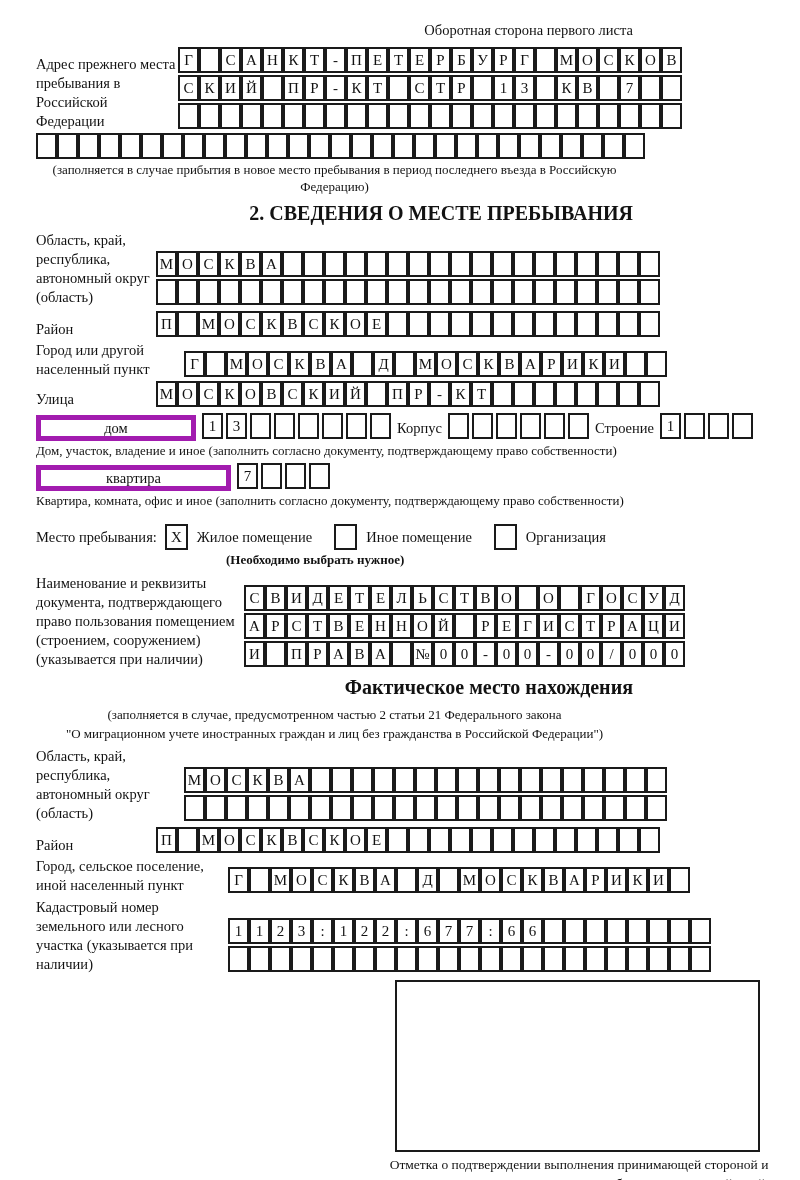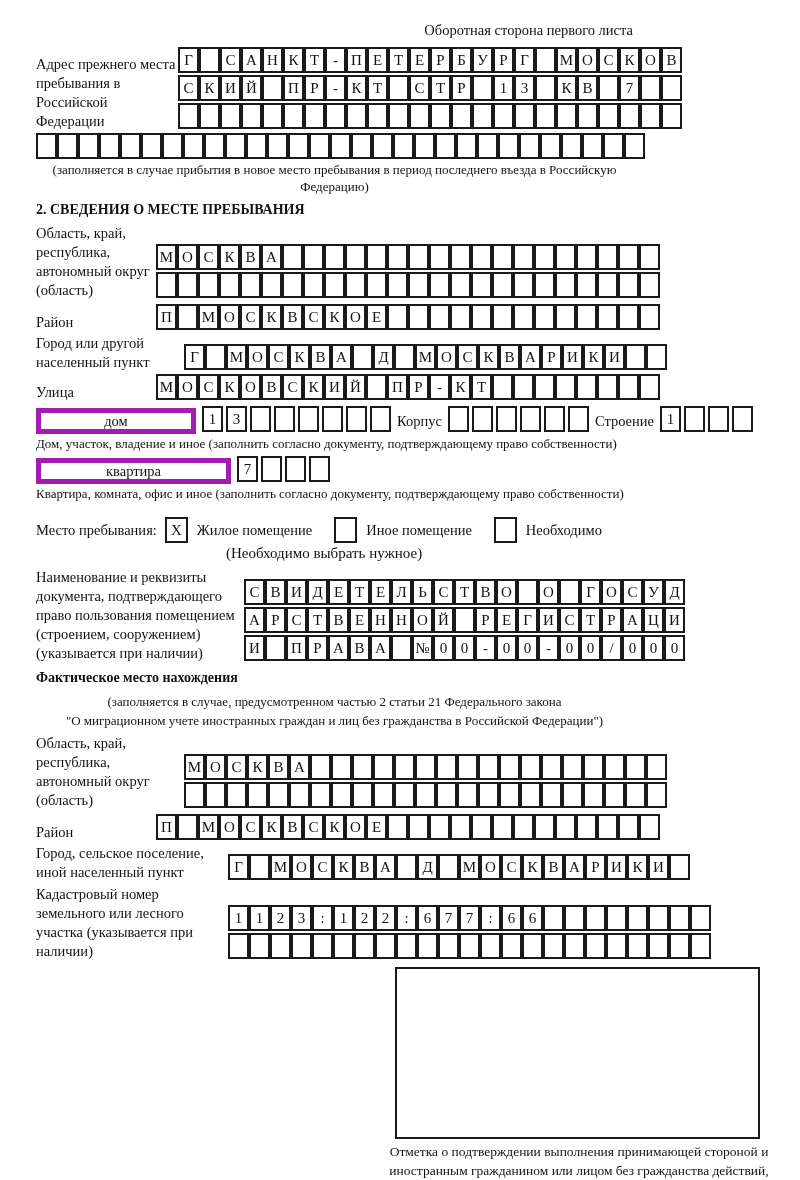--- a/index.html
+++ b/index.html
@@ -23,21 +23,21 @@
   }
   .boxrow.pack { justify-content: flex-start; gap: 3px; flex: 0 0 auto; }
   .cell {
     flex: 0 0 auto;
     display: inline-block; width: 21px; height: 26px;
     border: 2px solid #1a1a1a;
     font-size: 15px; line-height: 22px; text-align: center;
   }
   .note { font-size: 13px; text-align: center; line-height: 17px; }
 
-  .sec-title { text-align: left; font-weight: bold; font-size: 14px; margin: 7px 0 6px 0; }
+  .sec-title { text-align: right; font-weight: bold; font-size: 20px; margin: 7px 0 6px 0; }
 
   .w-label-120 { width: 120px; }
   .w-label-142 { width: 142px; }
   .w-label-148 { width: 148px; }
   .w-label-192 { width: 192px; }
   .w-label-208 { width: 208px; }
 
   .mt2 { margin-top: 2px; } .mt4 { margin-top: 4px; } .mt6 { margin-top: 6px; } .mt8 { margin-top: 8px; }
 
   .widebox {
@@ -50,21 +50,21 @@
   .inline-lbl { font-size: 14.5px; line-height: 26px; margin: 0 6px; white-space: nowrap; }
   .caption { font-size: 13px; line-height: 16px; margin-top: 2px; }
 
   .stayrow { display: flex; align-items: center; margin-top: 15px; }
   .stayrow .lbl { font-size: 14.5px; margin-right: 8px; white-space: nowrap; }
   .checkcell {
     display: inline-block; width: 23px; height: 26px; border: 2px solid #1a1a1a;
     font-size: 15px; line-height: 22px; text-align: center; flex: 0 0 auto;
   }
   .opt-label { font-size: 14.5px; margin: 0 22px 0 9px; white-space: nowrap; }
-  .choose-note { font-size: 15px; margin-left: 190px; margin-top: 2px; }
+  .choose-note { font-size: 13px; margin-left: 190px; margin-top: 2px; font-weight: bold; }
 
   .fact-note { font-size: 13px; text-align: center; line-height: 19px; }
 
   .stampbox {
     margin-left: 359px; margin-top: 6px;
     width: 365px; height: 172px; border: 2px solid #1a1a1a;
   }
   .stamp-caption {
     margin-left: 348px; width: 390px;
     font-size: 13.5px; line-height: 19px; text-align: center; margin-top: 3px;
@@ -390,21 +390,21 @@
   </div>
   <div class="caption">Квартира, комната, офис и иное (заполнить согласно документу, подтверждающему право собственности)</div>
 
   <div class="stayrow">
     <span class="lbl">Место пребывания:</span>
     <span class="checkcell">X</span>
     <span class="opt-label">Жилое помещение</span>
     <span class="checkcell"></span>
     <span class="opt-label">Иное помещение</span>
     <span class="checkcell"></span>
-    <span class="opt-label">Необходимо</span>
+    <span class="opt-label">Организация</span>
   </div>
   <div class="choose-note">(Необходимо выбрать нужное)</div>
 
   <div class="formrow mt6">
     <div class="label w-label-208">Наименование и реквизиты документа, подтверждающего право пользования помещением (строением, сооружением) (указывается при наличии)</div>
     <div class="boxcol">
       <div class="boxrow">
           <span class="cell">С</span>
           <span class="cell">В</span>
           <span class="cell">И</span>

